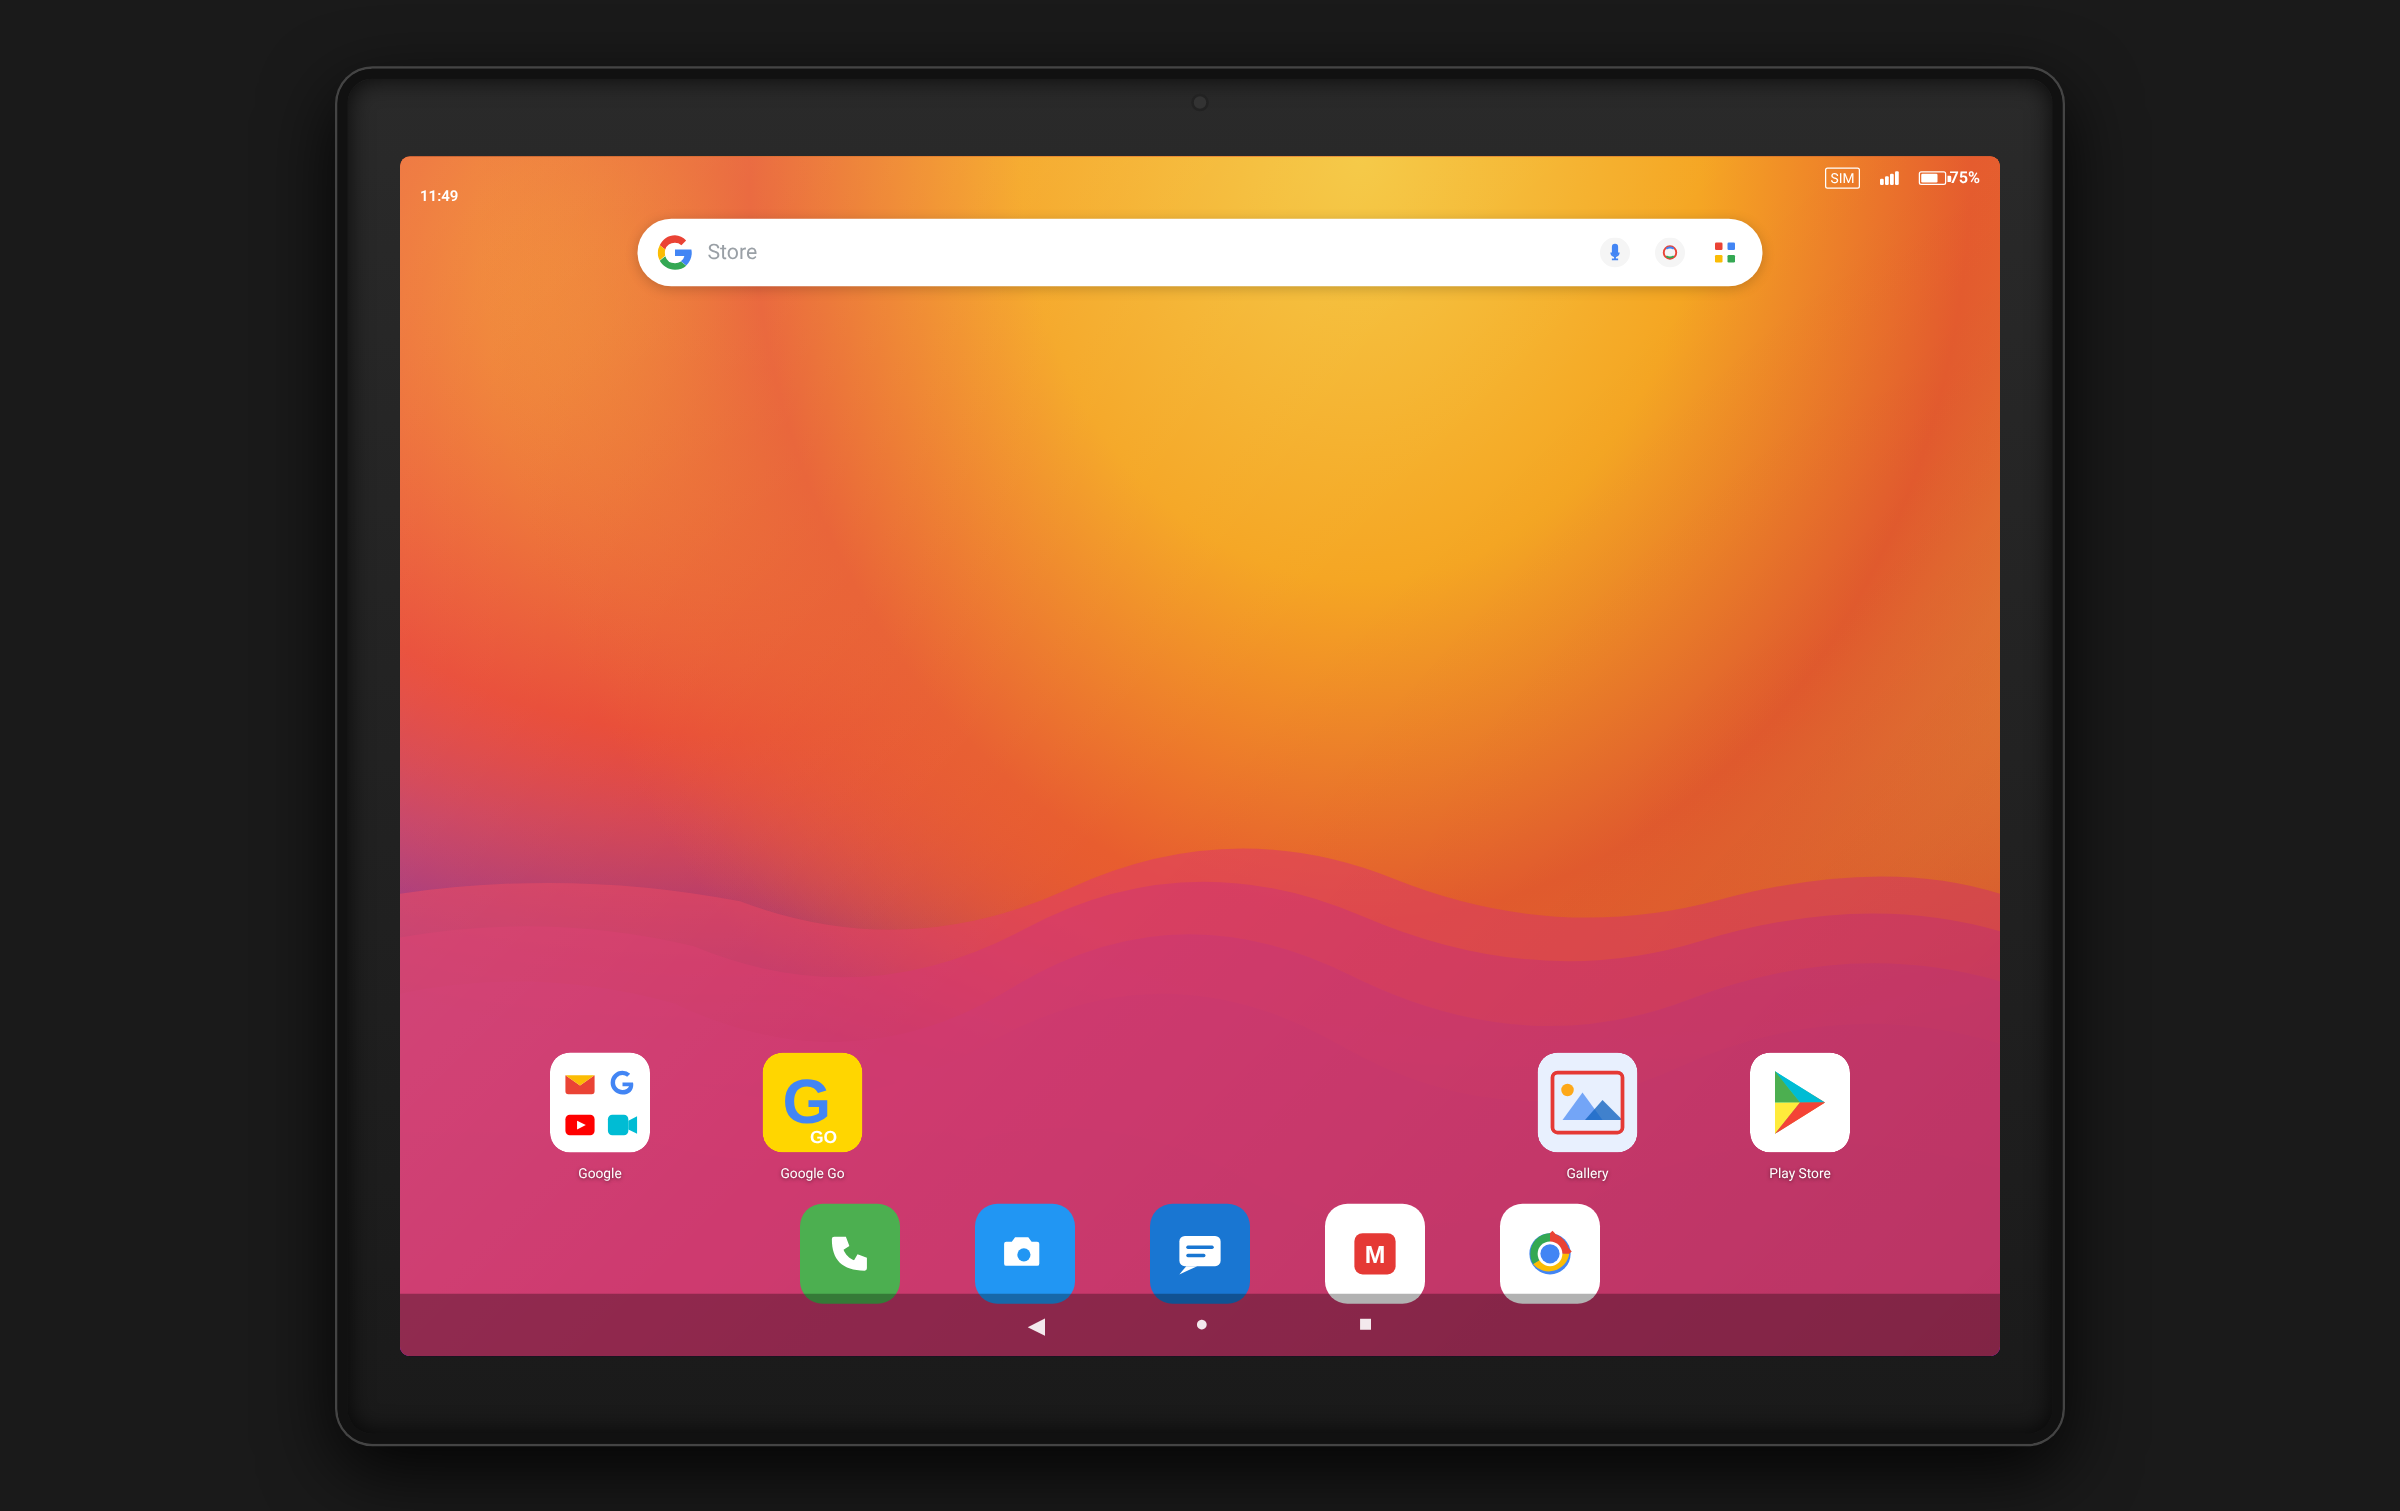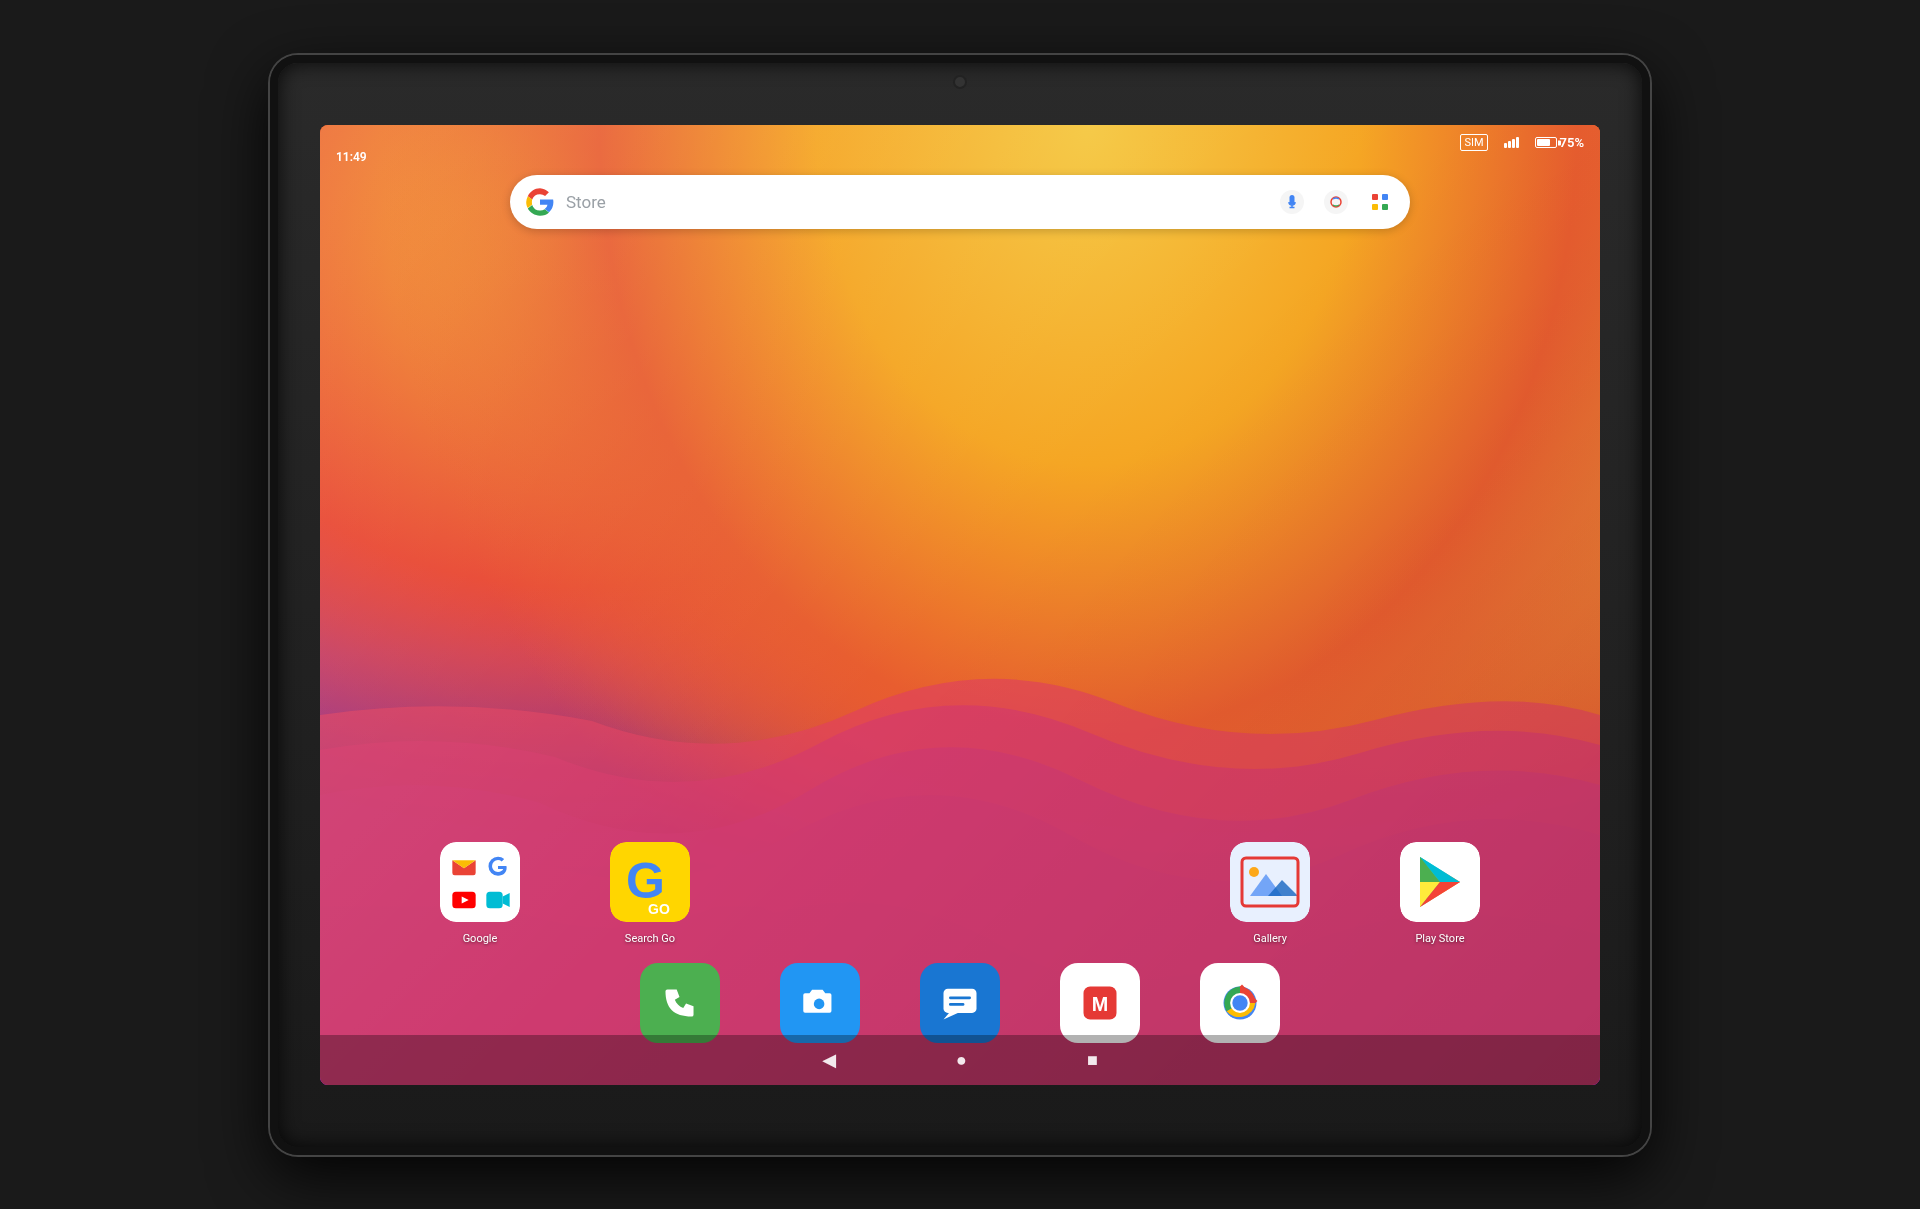--- a/index.html
+++ b/index.html
@@ -440,21 +440,21 @@
       <div class="app-icon-item">
         <div class="app-icon-bg">
           <svg viewBox="0 0 80 80" width="80" height="80" style="border-radius:16px;">
             <rect width="80" height="80" rx="16" fill="#FFD600"></rect>
 
             <text x="16" y="56" font-size="50" font-weight="900" font-family="Arial" fill="#4285F4">G</text>
 
             <text x="38" y="72" font-size="14" font-weight="700" font-family="Arial" fill="white">GO</text>
           </svg>
         </div>
-        <span class="app-label">Search Go</span>
+        <span class="app-label">Google Go</span>
       </div>
 
       <div style="flex:1;"></div>
 
       <div class="app-icon-item">
         <div class="app-icon-bg">
           <svg viewBox="0 0 80 80" width="80" height="80" style="border-radius:16px;">
             <rect width="80" height="80" rx="16" fill="#E8F0FE"></rect>
 
             <rect x="12" y="16" width="56" height="48" rx="4" fill="white" stroke="#4285F4" stroke-width="2"></rect>

